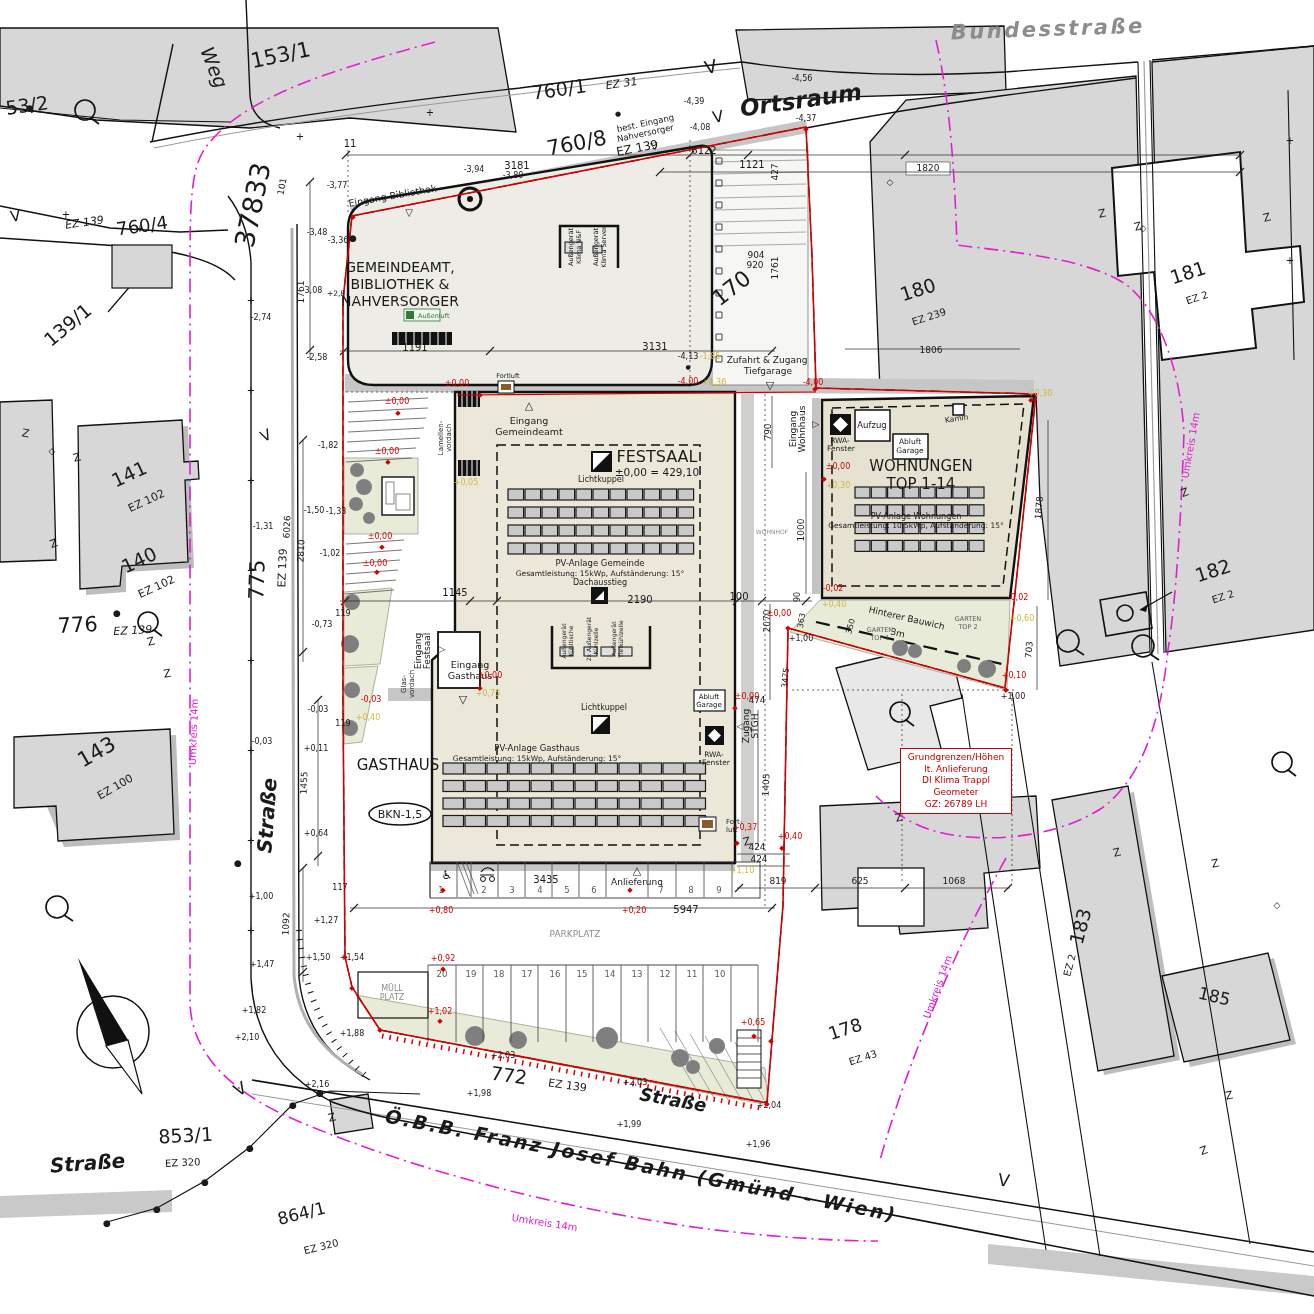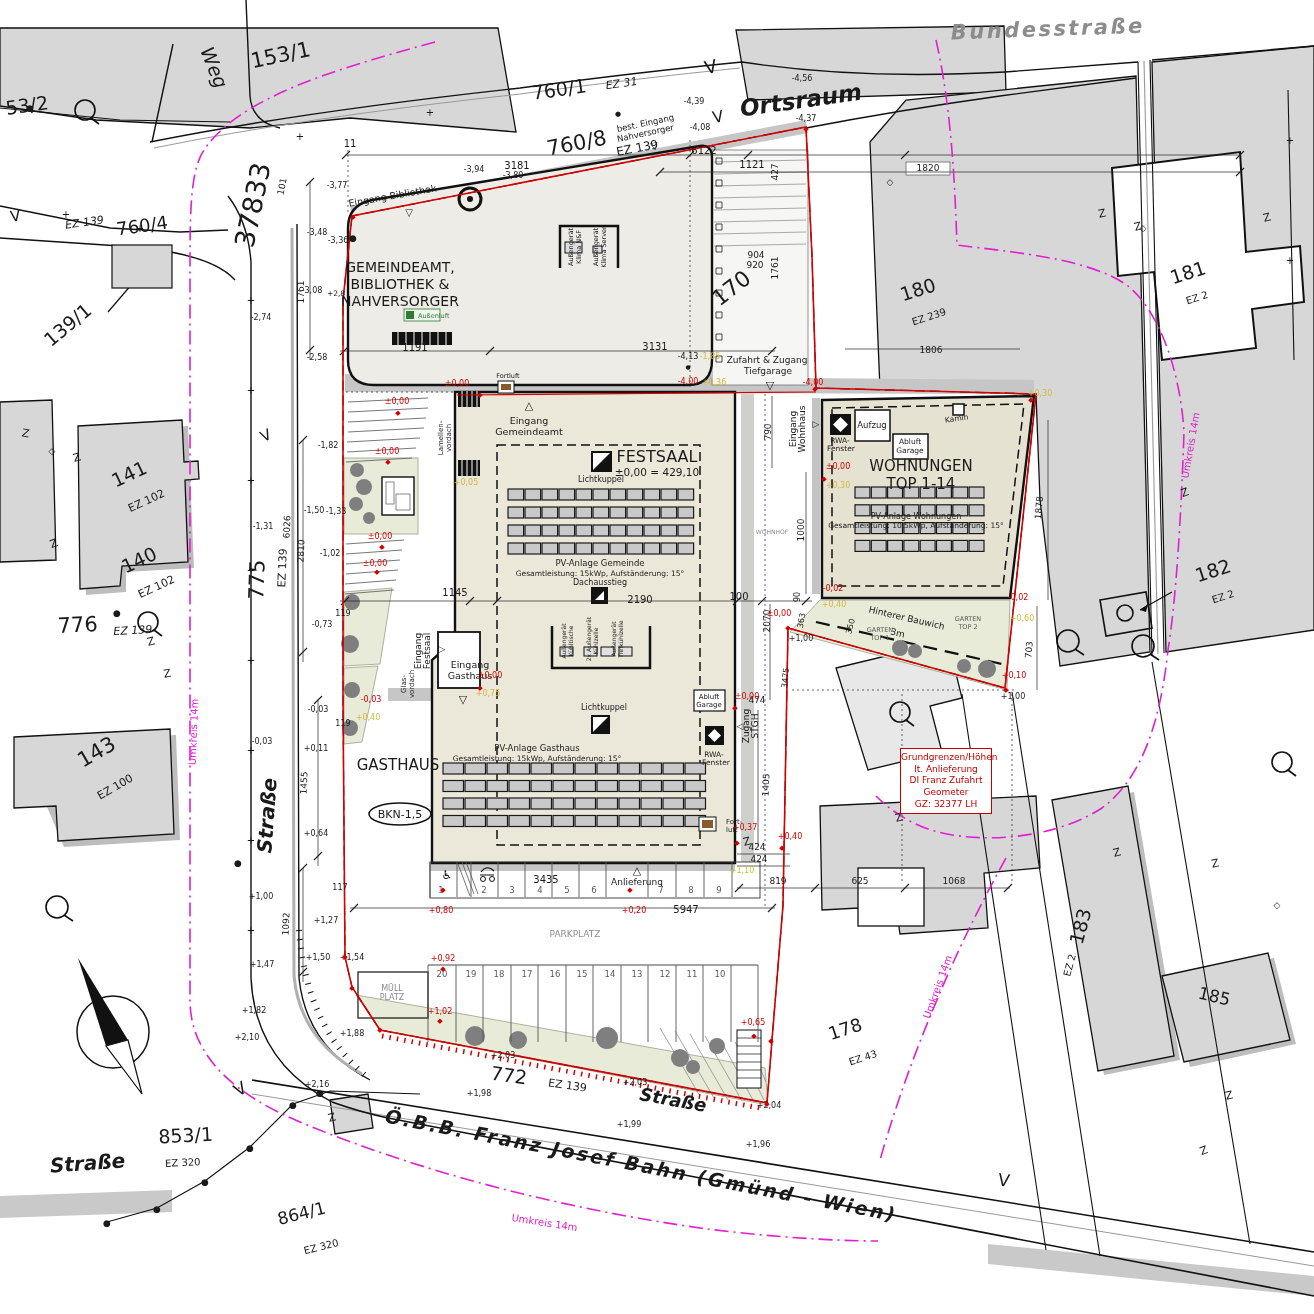--- a/index.html
+++ b/index.html
@@ -1,20 +1,20 @@
 <!DOCTYPE html>
 <html><head>
 <meta charset="utf-8">
 <style>
   html,body{margin:0;padding:0;background:#fff;}
   .canvas{position:relative;width:1314px;height:1314px;background:#ffffff;overflow:hidden;
           font-family:"DejaVu Sans","Liberation Sans",sans-serif;}
   svg{position:absolute;left:0;top:0;}
   svg text{font-family:"DejaVu Sans","Liberation Sans",sans-serif;}
-  .survey-note{position:absolute;left:900px;top:748px;width:92px;border:1.5px solid #c40000;
+  .survey-note{position:absolute;left:900px;top:748px;width:112px;border:1.5px solid #c40000;
                background:#fff;color:#c40000;font-size:9px;line-height:1.3;text-align:center;
                padding:3px 0;box-sizing:border-box;z-index:5;}
 </style>
 </head>
 <body>
 
 <div class="canvas">
 <svg width="1314" height="1314" viewBox="0 0 1314 1314">
 
   <g stroke="#111" stroke-width="1.3" fill="#d7d7d7">
@@ -776,16 +776,16 @@
         <text x="300" y="140" font-size="10" fill="#1a1a1a" text-anchor="middle">+</text>
         <text x="430" y="116" font-size="10" fill="#1a1a1a" text-anchor="middle">+</text>
         <text x="1290" y="144" font-size="10" fill="#1a1a1a" text-anchor="middle">+</text>
         <text x="1290" y="264" font-size="10" fill="#1a1a1a" text-anchor="middle">+</text>
       </g>
 </svg>
 
 <div class="survey-note">
   <div>Grundgrenzen/Höhen</div>
   <div>lt. Anlieferung</div>
-  <div>DI Franz Zufahrt Geometer</div>
-  <div>GZ: 32377 LH</div>
+  <div>DI Klima Trappl Geometer</div>
+  <div>GZ: 26789 LH</div>
 </div>
 </div>
 
 </body></html>

